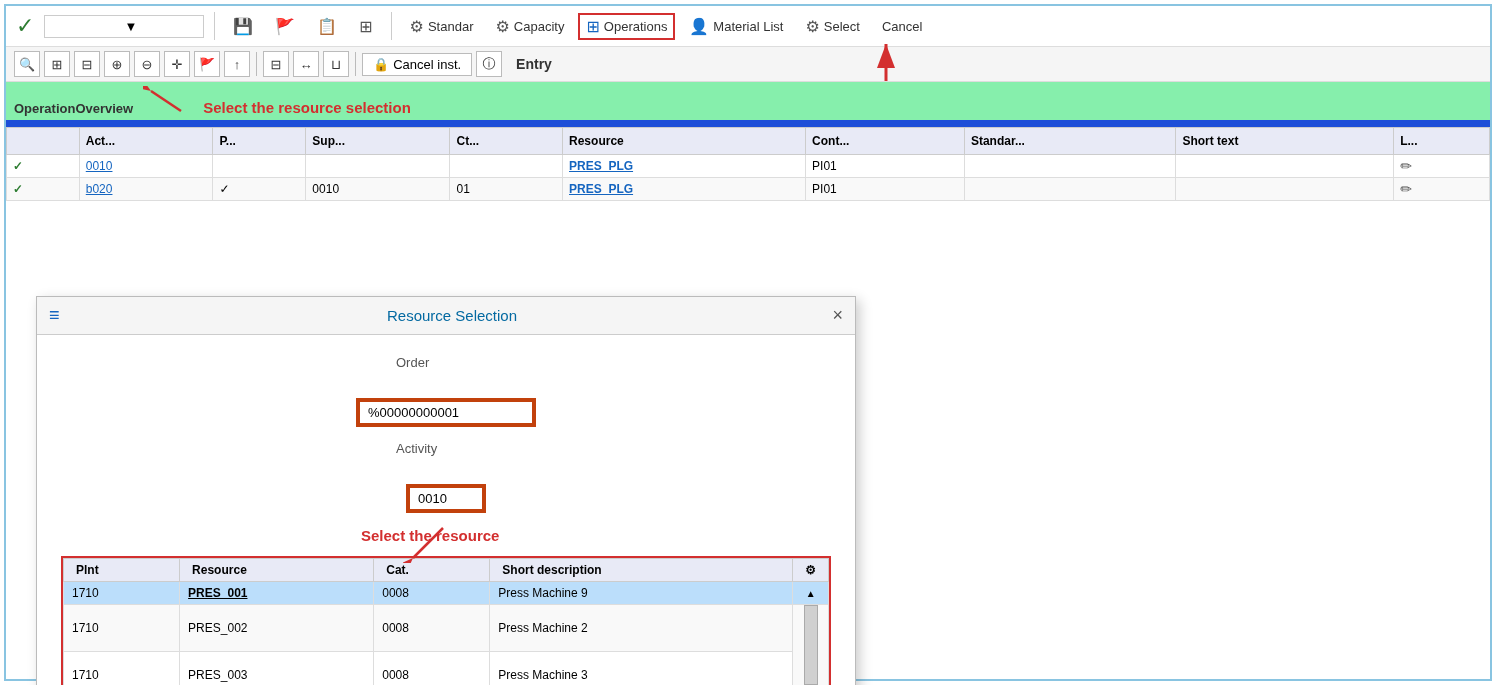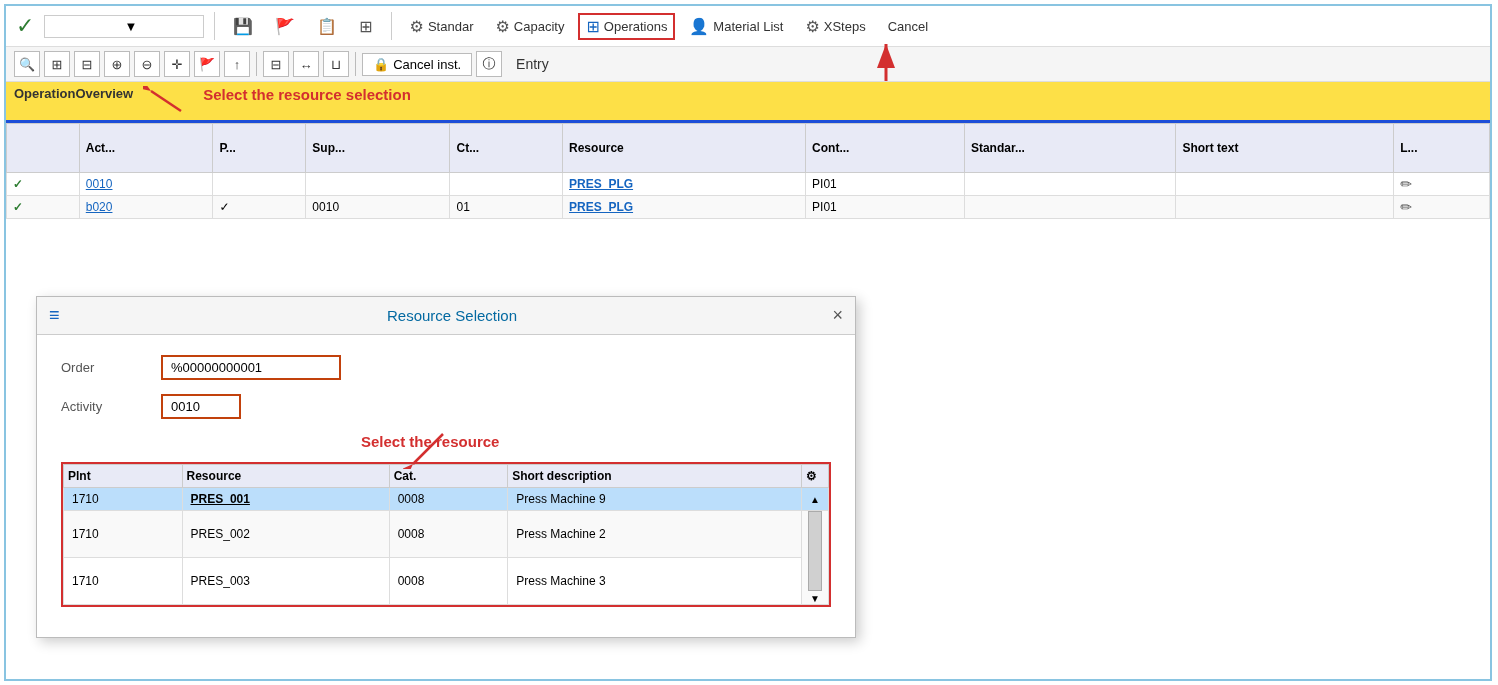--- a/index.html
+++ b/index.html
@@ -91,21 +91,21 @@
       gap: 4px;
       padding: 3px 10px;
       border: 1px solid #bbb;
       background: #fff;
       cursor: pointer;
       font-size: 13px;
     }
     .entry-label {
       margin-left: 10px;
       font-size: 14px;
-      font-weight: normal;
+      font-weight: bold;
       color: #333;
       text-align: center;
     }
     .operation-overview-label {
       font-size: 13px;
       font-weight: bold;
       color: #333;
     }
 
     
@@ -113,21 +113,21 @@
       background: #fff;
     }
     .op-table {
       width: 100%;
       border-collapse: collapse;
       font-size: 12px;
     }
     .op-table th {
       background: #e8eaf6;
       border: 1px solid #ccc;
-      padding: 17px 6px;
+      padding: 6px 6px;
       font-weight: bold;
       text-align: left;
       white-space: nowrap;
     }
     .op-table td {
       border: 1px solid #ddd;
       padding: 3px 6px;
       white-space: nowrap;
     }
     .op-table tr:nth-child(even) td { background: #f9f9f9; }
@@ -174,49 +174,51 @@
       background: none;
     }
 
     .modal-body {
       padding: 20px 24px;
     }
     .form-row {
       display: flex;
       align-items: center;
       margin-bottom: 14px;
+      flex-direction: column;
     }
     .form-label {
       width: 100px;
       color: #555;
       font-size: 13px;
     }
     .form-input {
-      border: 2px solid #c2410c;
+      border: 4px solid #c2410c;
       padding: 3px 8px;
       font-size: 13px;
       background: #fff;
       width: 180px;
+      margin-top: 28px;
     }
 
     
     .resource-table-wrapper {
       border: 2px solid #d32f2f;
       margin: 0 0 10px 0;
       position: relative;
     }
     .resource-table {
       width: 100%;
       border-collapse: collapse;
       font-size: 12px;
     }
     .resource-table th {
       background: #e8eaf6;
       border: 1px solid #ccc;
-      padding: 4px 4px;
+      padding: 4px 12px;
       text-align: left;
       font-weight: bold;
     }
     .resource-table td {
       border: 1px solid #ddd;
       padding: 4px 8px;
     }
     .resource-table tr:nth-child(even) td { background: #f9f9f9; }
     .resource-table .selected-row td { background: #bbdefb; }
   </style>
@@ -265,21 +267,21 @@
       <span>Operations</span>
     </button>
 
     <button class="toolbar-btn">
       <span class="toolbar-icon">👤</span>
       <span>Material List</span>
     </button>
 
     <button class="toolbar-btn">
       <span class="toolbar-icon">⚙</span>
-      <span>XSteps</span>
+      <span>Select</span>
     </button>
 
     <button class="toolbar-btn">
       <span>Cancel</span>
     </button>
   </div>
 
   <svg style="position:absolute;top:30px;left:870px;z-index:5;" width="50" height="50">
     <defs>
       <marker id="arrowhead" markerWidth="8" markerHeight="6" refX="8" refY="3" orient="auto">
@@ -332,21 +334,21 @@
       <span>Cancel inst.</span>
     </button>
 
     <button class="tb2-btn">
       <span>ⓘ</span>
     </button>
 
     <span class="entry-label">Entry</span>
   </div>
 
-  <div style="display:flex;align-items:flex-start;padding:4px 8px;background:#fde047;border-bottom:3px solid #1d4ed8;position:relative;">
+  <div style="display:flex;align-items:flex-end;padding:4px 8px;background:#86efac;border-bottom:7px solid #1d4ed8;position:relative;">
     <span class="operation-overview-label">OperationOverview</span>
 
     <svg style="margin-left:10px;" width="40" height="30">
       <defs>
         <marker id="arrowhead2" markerWidth="8" markerHeight="6" refX="0" refY="3" orient="auto">
           <polygon points="8 0, 0 3, 8 6" fill="#d32f2f"></polygon>
         </marker>
       </defs>
       <line x1="38" y1="25" x2="8" y2="5" stroke="#d32f2f" stroke-width="2.5" marker-end="url(#arrowhead2)"></line>
     </svg>

